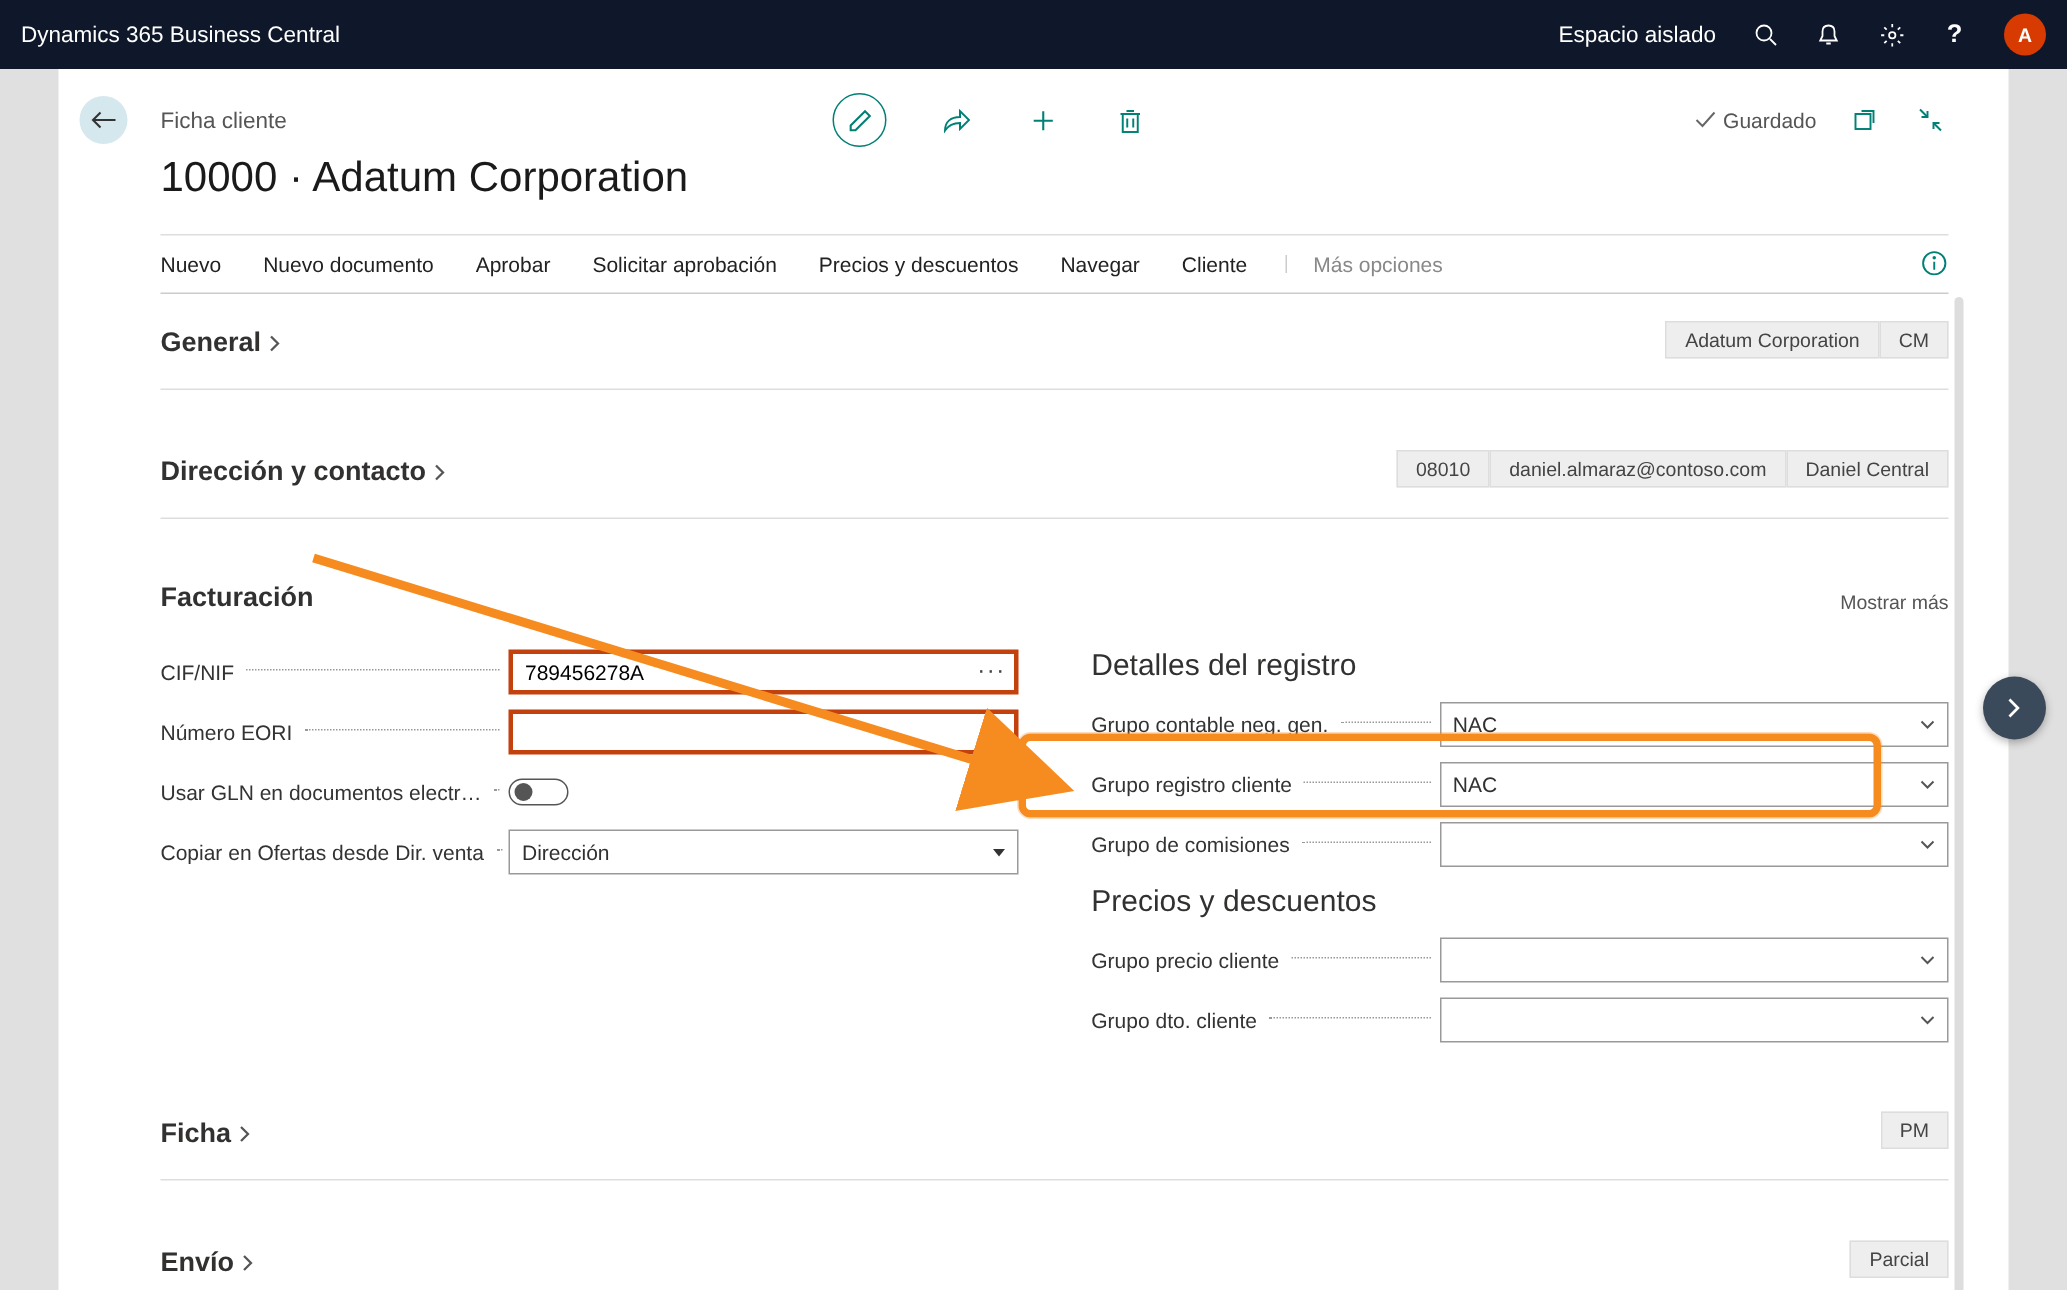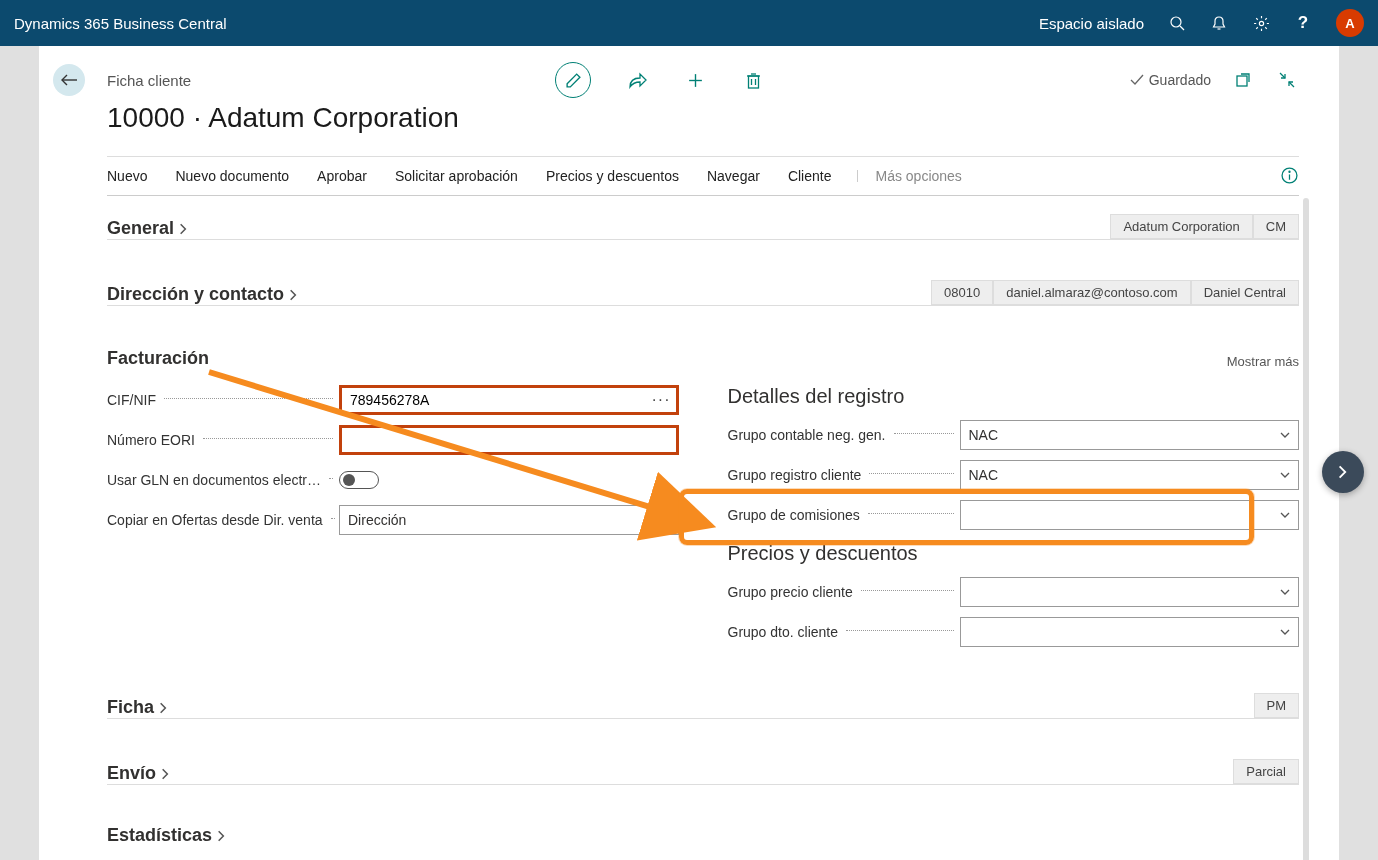--- a/index.html
+++ b/index.html
@@ -1,19 +1,19 @@
 <!DOCTYPE html>
 <html><head>
 <meta charset="utf-8">
 <style>
 * { margin: 0; padding: 0; box-sizing: border-box; }
 body { font-family: "Segoe UI", Arial, sans-serif; font-size: 14px; color: #323130; background: #e0e0e0; overflow: hidden; }
 
 
-.topbar { background: #0c4a6e; color: #fff; height: 46px; display: flex; align-items: center; padding: 0 14px; justify-content: space-between; }
+.topbar { background: #0f172a; color: #fff; height: 46px; display: flex; align-items: center; padding: 0 14px; justify-content: space-between; }
 .topbar-left { font-size: 15px; font-weight: 500; }
 .topbar-right { display: flex; align-items: center; gap: 24px; }
 .topbar-right span { font-size: 15px; }
 .tb-icon { width: 18px; height: 18px; display: flex; align-items: center; justify-content: center; cursor: pointer; }
 .avatar { width: 28px; height: 28px; border-radius: 50%; background: #d83b01; color: #fff; display: flex; align-items: center; justify-content: center; font-weight: 600; font-size: 13px; }
 
 
 .page-wrap { position: absolute; top: 46px; left: 0; right: 0; bottom: 0; background: #e0e0e0; }
 .page { position: absolute; top: 0; left: 39px; right: 39px; bottom: 0; background: #ffffff; }
 
@@ -38,29 +38,29 @@
 .action-bar .more { color: #888; position: relative; padding-left: 16px;}
 .action-bar .sep { position: absolute; left: -2px; top: 2px; bottom: 2px; width: 1px; background: #ccc; }
 .action-bar .info-icon { margin-left: auto; width: 18px; height: 18px; cursor: pointer; }
 
 
 .content { padding: 0 40px 40px 68px; position: relative; }
 .scroll-indicator { position: absolute; top: 152px; right: 30px; width: 6px; height: 690px; background: #ddd; border-radius: 3px; z-index: 2;}
 
 
 .section { margin-top: 26px; }
-.section-header { display: flex; align-items: flex-end; border-bottom: 1px solid #ddd; padding-bottom: 0; }
+.section-header { display: flex; align-items: flex-end; border-bottom: 1px solid #ddd; padding-bottom: 20px; }
 .section-title { font-size: 18px; font-weight: 600; display: flex; align-items: center; gap: 2px; cursor: pointer; }
 .section-title .chev { width: 14px; height: 14px; }
 .section-badges { margin-left: auto; display: flex; gap: 0; }
 .badge { background: #eee; border: 1px solid #ddd; padding: 4px 12px; font-size: 13px; color: #444; }
 .show-more { margin-left: auto; color: #555; font-size: 13px; cursor: pointer; }
 
 
-.form-grid { display: flex; gap: 49px; margin-top: 16px; }
+.form-grid { display: flex; gap: 49px; margin-top: 4px; }
 .col { flex: 1; }
 .field { display: flex; align-items: center; margin-bottom: 10px; min-height: 30px; }
 .field-label { width: 232px; display: flex; align-items: center; color: #333; font-size: 14px; white-space: nowrap; overflow: hidden; text-overflow: ellipsis; }
 .dots { flex: 1; border-bottom: 1px dotted #999; margin: 0 6px 4px 8px; min-width: 10px; }
 .text-input { width: 100%; height: 30px; border: 3px solid #c2410c; padding: 0 8px; font-size: 14px; font-family: inherit; }
 .input-wrap { flex: 1; position: relative; display: flex; align-items: center; }
 .input-wrap .ellipsis { position: absolute; right: 8px; font-size: 16px; color: #444; letter-spacing: 1px; cursor: pointer; }
 .select-wrap { flex: 1; position: relative; }
 .select-wrap select, .select-wrap .sel { width: 100%; height: 30px; border: 1px solid #999; padding: 0 28px 0 8px; font-size: 14px; font-family: inherit; background: #fff; appearance: none; cursor: pointer;}
 .select-wrap .sel { display: flex; align-items: center; }

